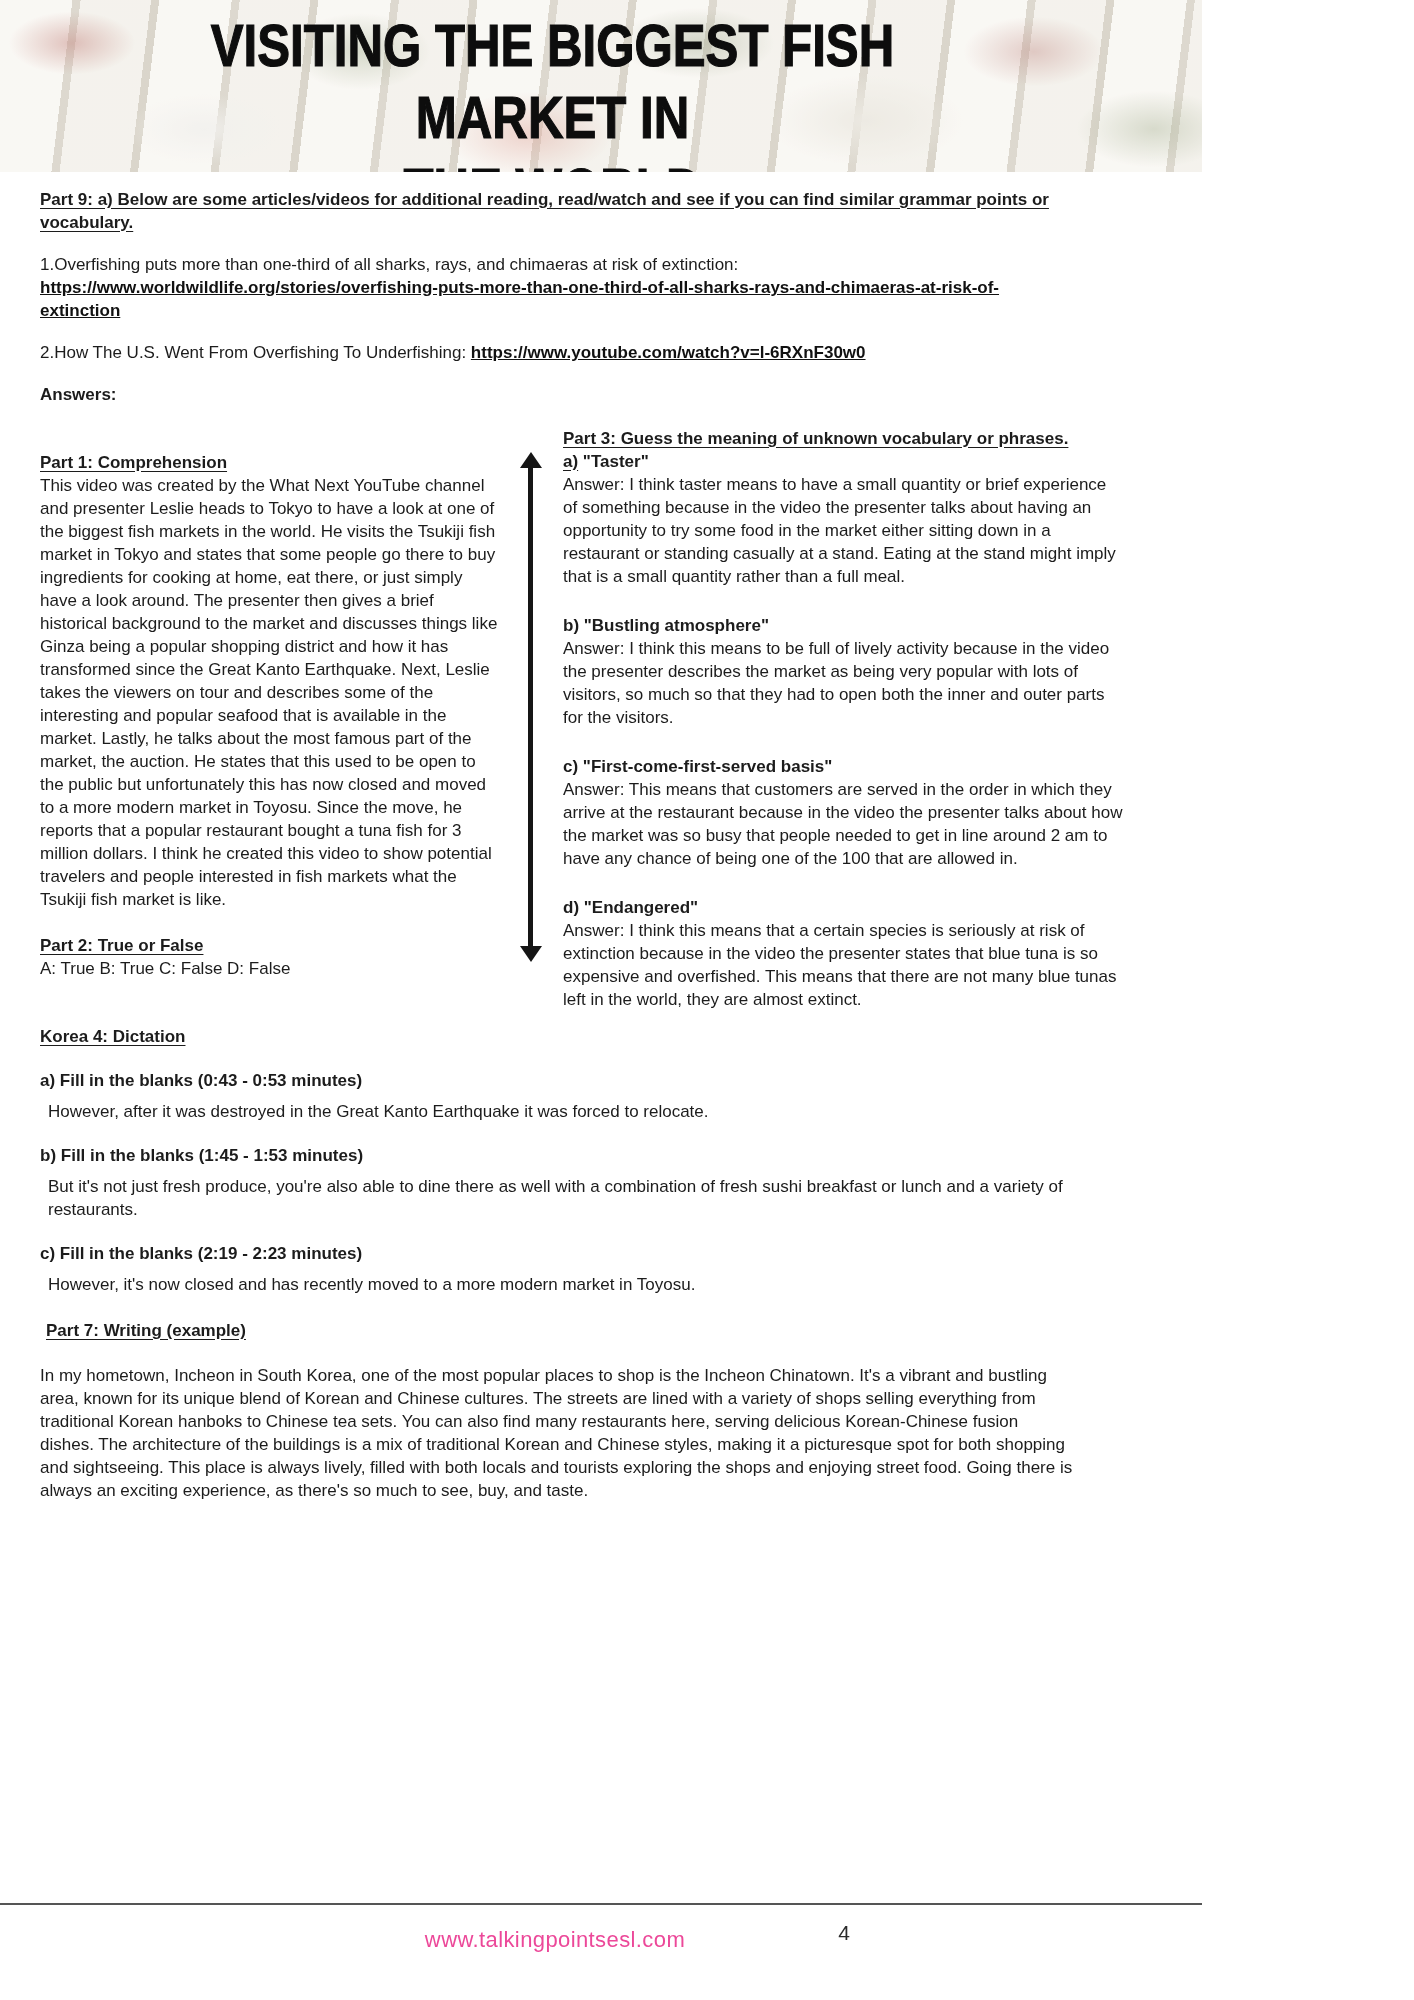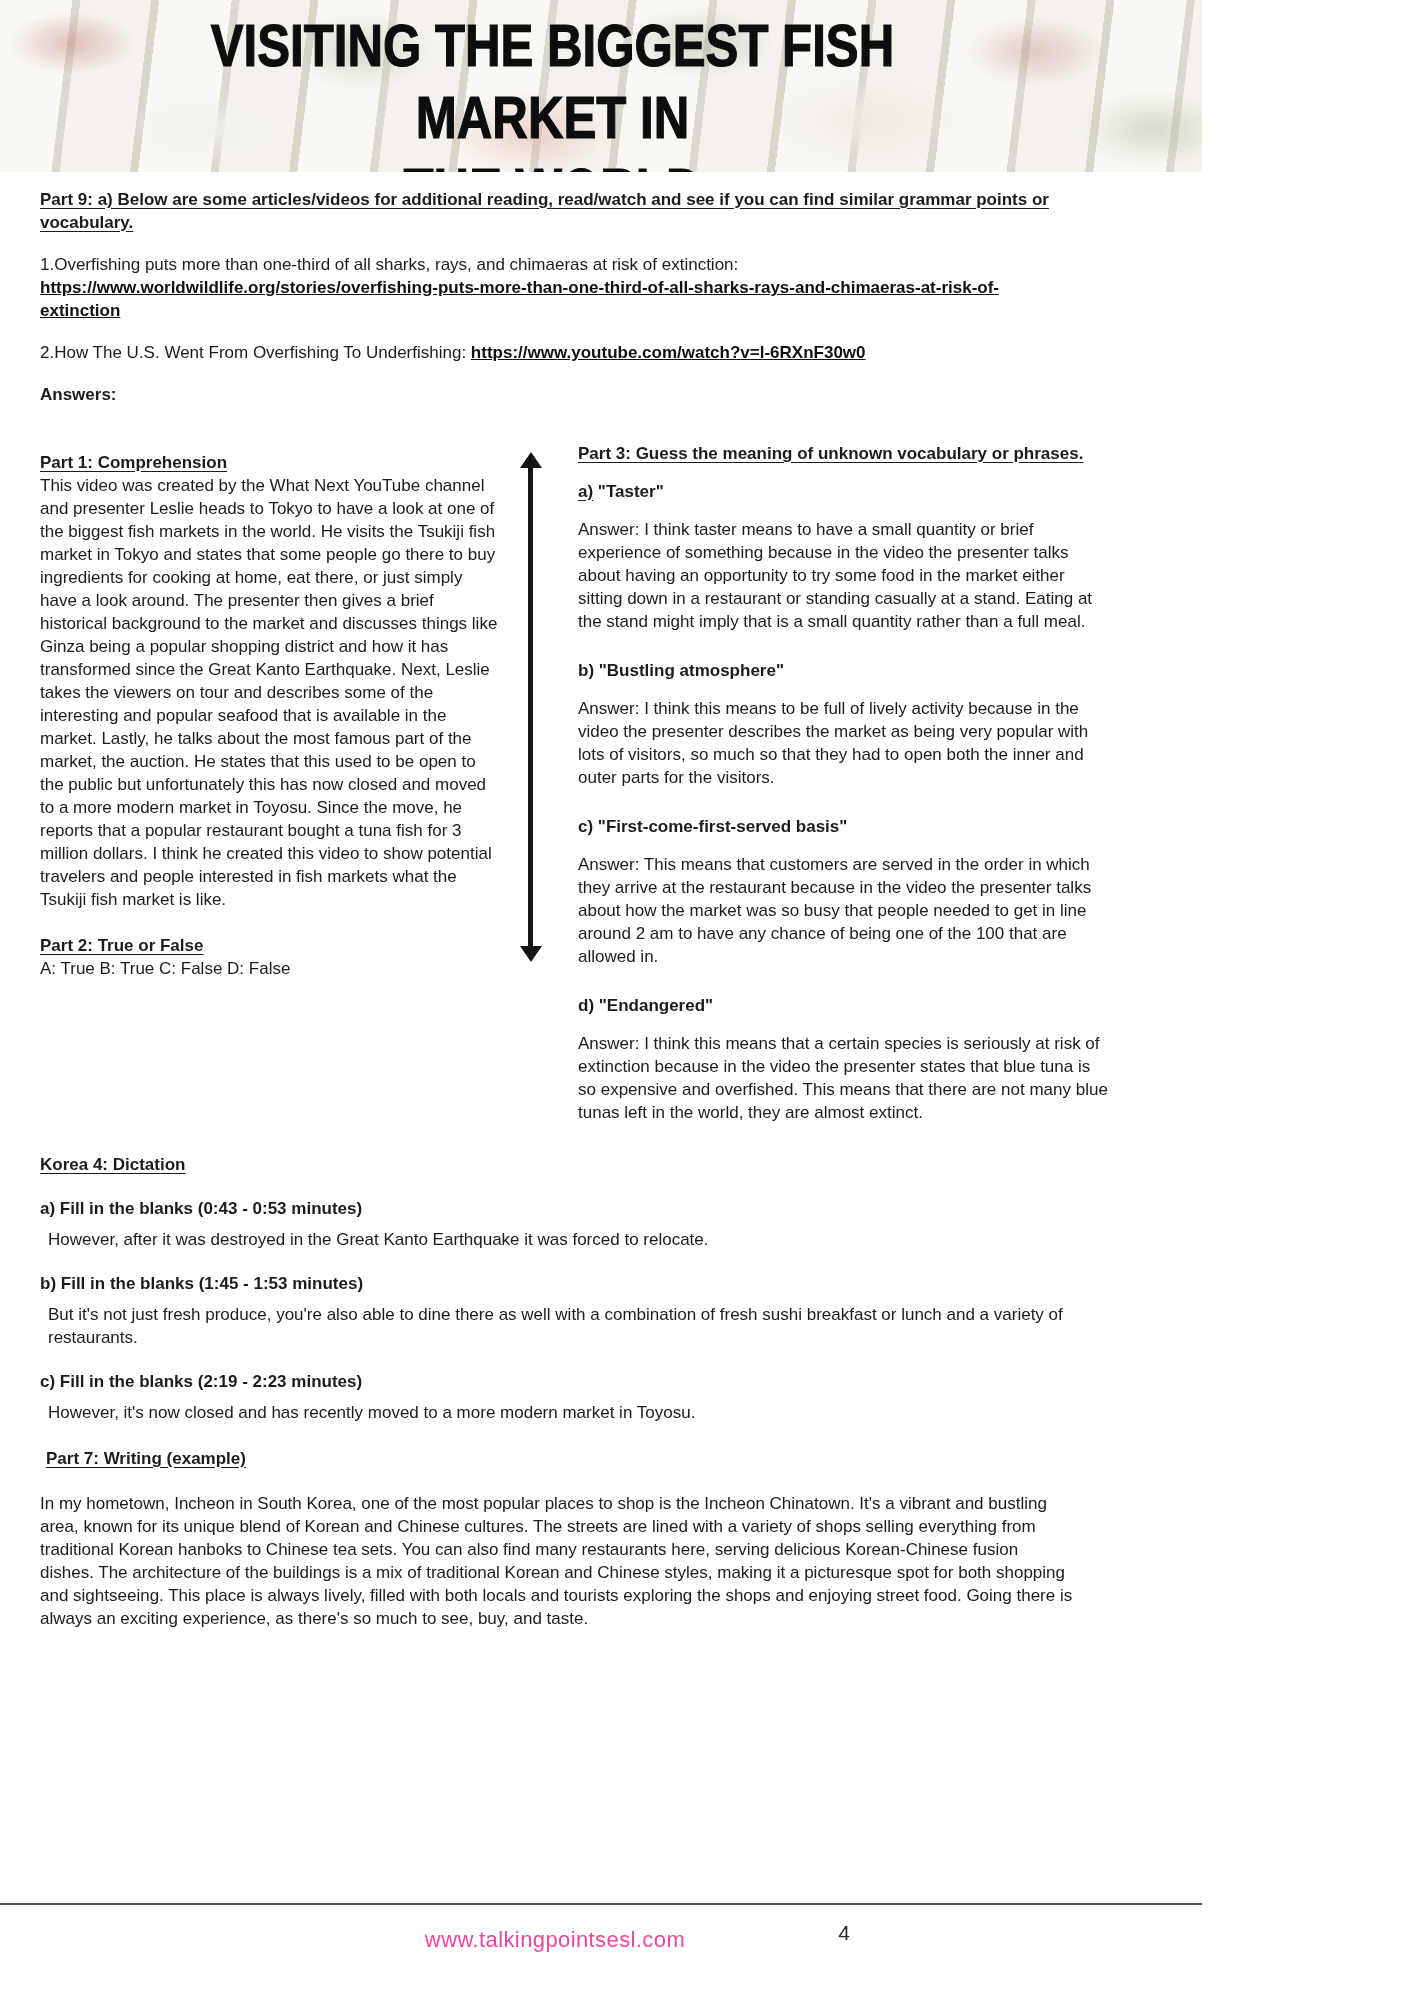--- a/index.html
+++ b/index.html
@@ -51,21 +51,21 @@
   .col-left { width:458px; margin-top:24px; flex:0 0 auto; }
   .col-left p { margin:0; }
   .col-left .part2-h { margin-top:23px; }
 
   .divider { width:65px; flex:0 0 auto; display:flex; flex-direction:column; align-items:center; padding-top:25px; }
   .tip-up   { width:0; height:0; border-left:11px solid transparent; border-right:11px solid transparent; border-bottom:16px solid #151515; }
   .d-line   { width:5px; height:478px; background:#151515; }
   .tip-down { width:0; height:0; border-left:11px solid transparent; border-right:11px solid transparent; border-top:16px solid #151515; }
 
   .col-right { width:562px; flex:0 0 auto; }
-  .col-right p { margin:15px; }
+  .col-right p { margin:0; }
   .part3-h { white-space:nowrap; }
   .p3-item + .p3-item { margin-top:26px; }
 
   .part4-h { margin:14px 0 0; }
   .dict-label { margin:21px 0 0; font-weight:bold; }
   .dict-text { margin:8px; max-width:1045px; }
   .part7-h { margin:23px 0 0 6px; }
   .writing { margin:22px 0 0; max-width:1035px; }
 
   

